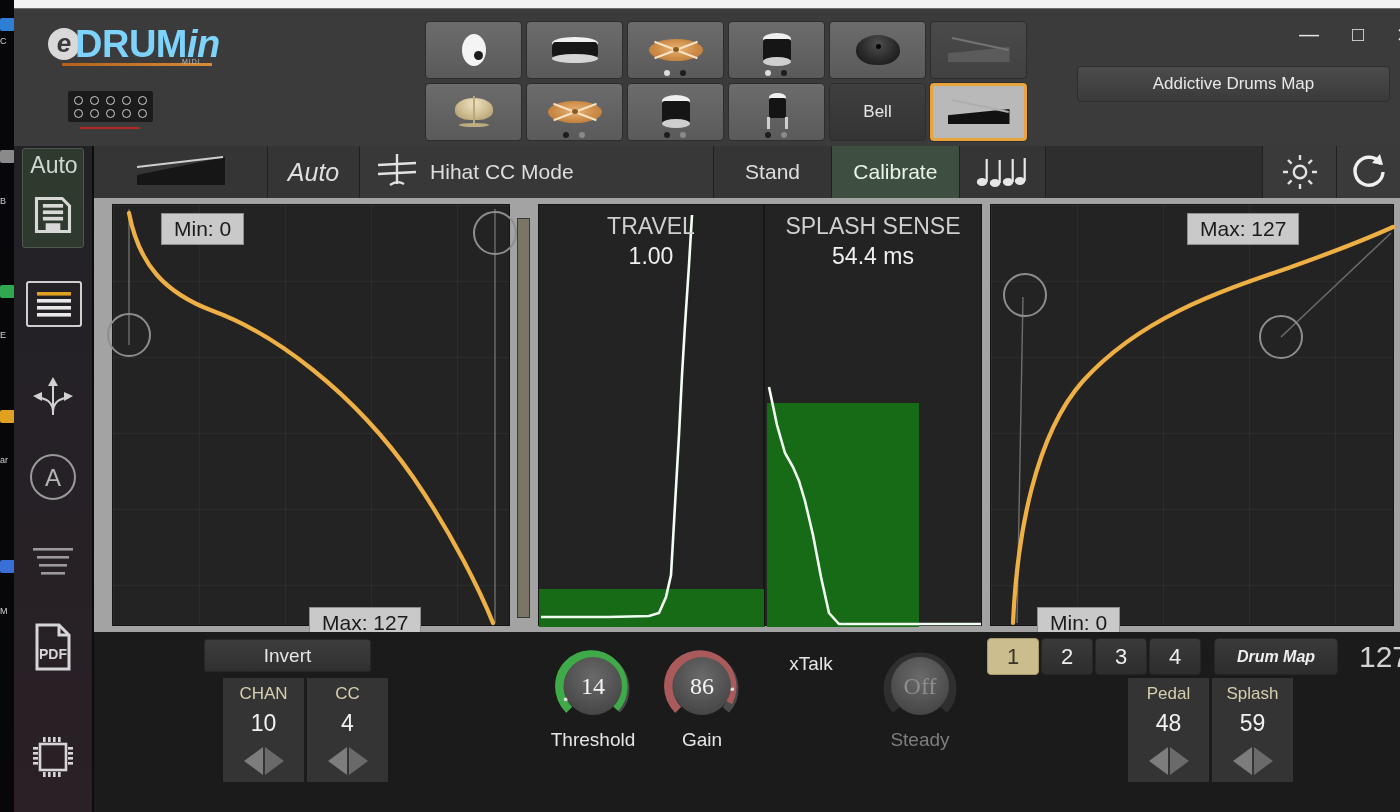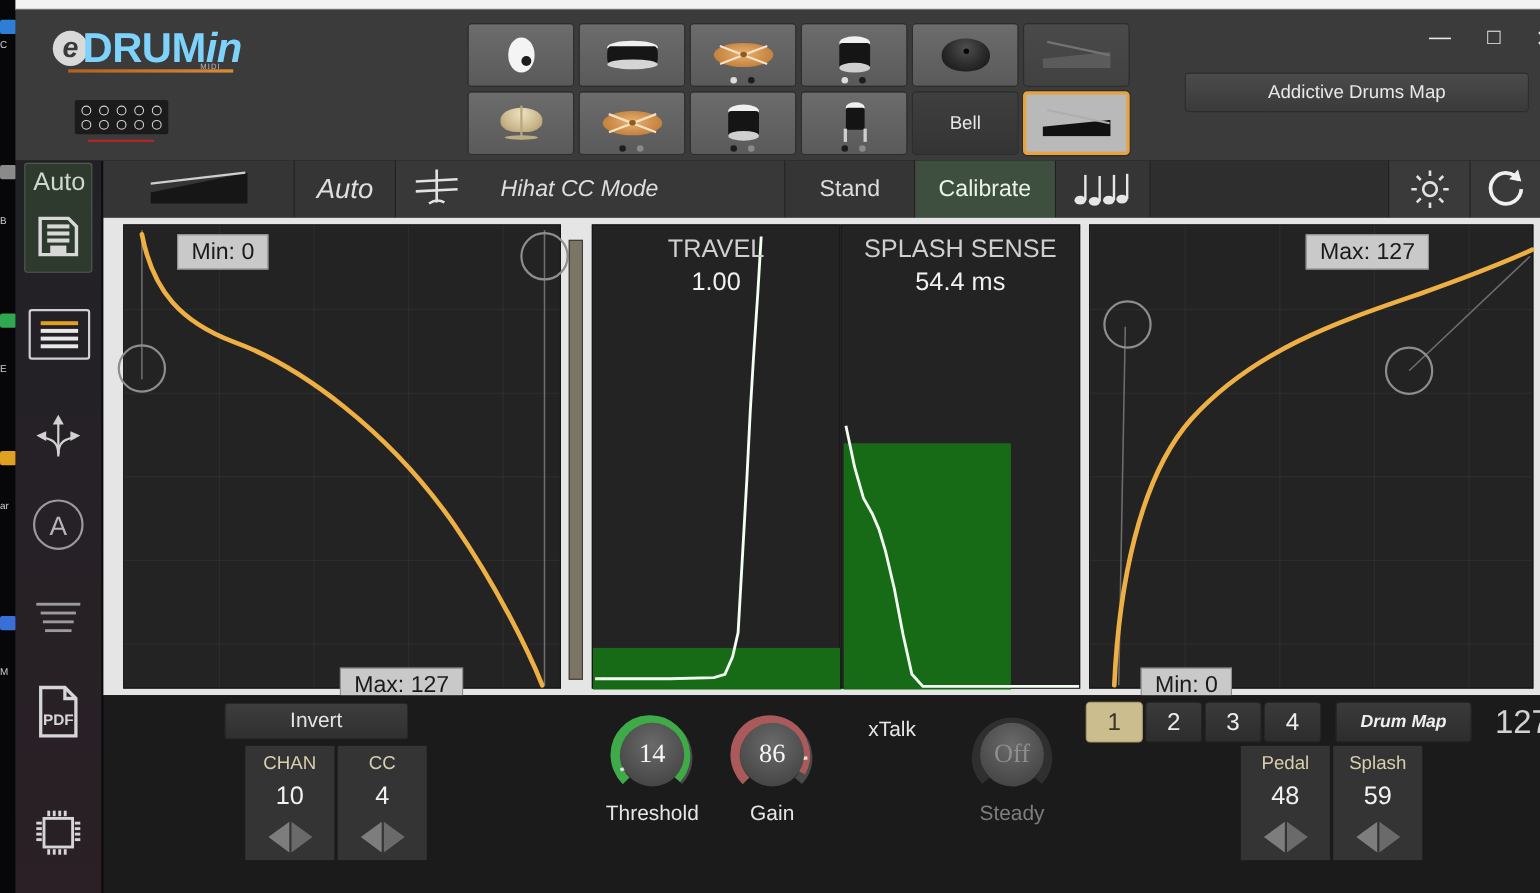--- a/index.html
+++ b/index.html
@@ -82,21 +82,21 @@
   .side-icon { position: absolute; left: 8px; width: 62px; height: 62px; display: flex; align-items: center; justify-content: center; }
   .side-icon.boxed { border: 2px solid #cfcfcf; border-radius: 3px; width: 56px; height: 46px; left: 12px; }
 
   
   .toolbar { position: absolute; left: 94px; top: 146px; width: 1306px; height: 52px; background: #2e2e2e; display: flex; }
   .tb { height: 52px; display: flex; align-items: center; justify-content: center; border-right: 1px solid #202020; color: #dedede; font-size: 21px; }
   .tb.active { background: #3f4f3f; color: #e9f3e9; }
   .tb.flat { background: #353535; }
 
   
-  .graphs { position: absolute; left: 94px; top: 198px; width: 1306px; height: 434px; background: #e5e5e5; }
+  .graphs { position: absolute; left: 94px; top: 198px; width: 1306px; height: 434px; background: #a3a3a3; }
   .gpanel { position: absolute; top: 6px; height: 422px; background: #232323; border: 1px solid #151515; }
   .gridbg { position: absolute; inset: 0;
     background-image: linear-gradient(to right, rgba(255,255,255,0.045) 1px, transparent 1px),
                       linear-gradient(to bottom, rgba(255,255,255,0.045) 1px, transparent 1px);
     background-size: 86px 76px; }
   .badge { position: absolute; background: #c9c9c9; color: #1a1a1a; font-size: 21px; padding: 3px 12px; border: 1px solid #8e8e8e; white-space: nowrap; }
   .handle { position: absolute; width: 44px; height: 44px; border-radius: 50%; border: 2px solid #8e8e8e; }
   .meter { position: absolute; width: 13px; background: #7a7564; border: 1px solid #3a3a35; }
   .gtitle { position: absolute; width: 100%; text-align: center; color: #cfcfcf; font-size: 23px; }
   .gval { position: absolute; width: 100%; text-align: center; color: #f0f0f0; font-size: 23px; }
@@ -338,21 +338,21 @@
   </div>
 
   <div class="toolbar">
     <div class="tb flat" style="width:178px;">
       <svg width="96" height="34" viewBox="0 0 96 34">
         <polygon points="4,30 4,20 92,2 92,30" fill="#161616"></polygon>
         <line x1="4" y1="12" x2="90" y2="2" stroke="#cfcfcf" stroke-width="2"></line>
       </svg>
     </div>
     <div class="tb flat" style="width:94px;font-style:italic;font-size:25px;">Auto</div>
-    <div class="tb" style="width:362px;background:#383838;justify-content:flex-start;padding-left:14px;gap:35px;font-style:italic;">
+    <div class="tb" style="width:362px;background:#383838;justify-content:flex-start;padding-left:14px;gap:10px;">
       <svg width="46" height="40" viewBox="0 0 46 40">
         <line x1="4" y1="13" x2="42" y2="11" stroke="#e2e2e2" stroke-width="2.4"></line>
         <line x1="4" y1="22" x2="42" y2="20" stroke="#e2e2e2" stroke-width="2.4"></line>
         <line x1="23" y1="2" x2="23" y2="32" stroke="#e2e2e2" stroke-width="2.4"></line>
         <path d="M16 33 q7 -5 14 -1" stroke="#e2e2e2" stroke-width="2.2" fill="none"></path>
       </svg>
       <span>Hihat CC Mode</span>
     </div>
     <div class="tb flat" style="width:120px;">Stand</div>
     <div class="tb active" style="width:131px;">Calibrate</div>

